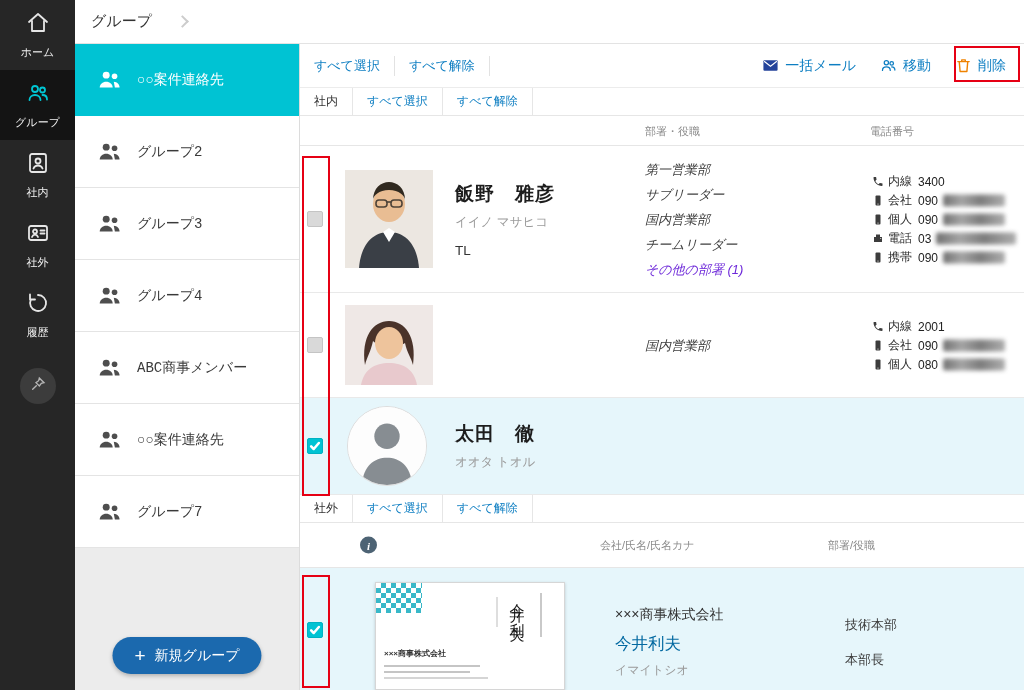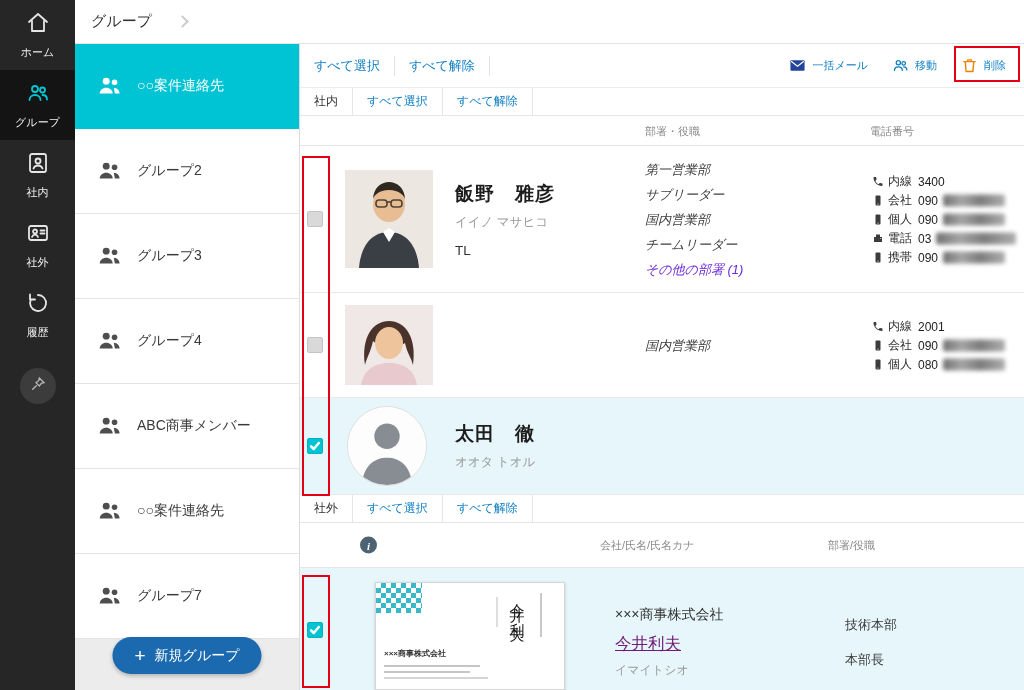--- a/index.html
+++ b/index.html
@@ -23,35 +23,35 @@
   
   .mainwrap { flex:1; display:flex; flex-direction:column; min-width:0; }
   .topbar { height:44px; background:#fff; border-bottom:1px solid #e3e3e3; display:flex; align-items:center; padding-left:16px; flex:0 0 44px; }
   .crumb { font-size:15px; color:#333; }
   .chev { width:9px; height:9px; border-top:2px solid #ccc; border-right:2px solid #ccc; transform:rotate(45deg); margin-left:26px; }
 
   .content { flex:1; display:flex; min-height:0; }
 
   
   .groups { width:225px; flex:0 0 225px; background:#ececec; border-right:1px solid #dcdcdc; position:relative; }
-  .gitem { height:85px; background:#fff; border-bottom:1px solid #e4e4e4; display:flex; align-items:center; padding-left:22px; gap:14px; font-size:14px; color:#3a3a3a; cursor:pointer; }
+  .gitem { height:72px; background:#fff; border-bottom:1px solid #e4e4e4; display:flex; align-items:center; padding-left:22px; gap:14px; font-size:14px; color:#3a3a3a; cursor:pointer;font-family:Liberation Mono, monospace; }
   .gitem svg { width:26px; height:26px; fill:#4e4e4e; flex:0 0 26px; }
   .gitem.selected { background:#00c3d3; color:#fff; border-bottom-color:#00c3d3; }
   .gitem.selected svg { fill:#fff; }
   .new-group { position:absolute; left:50%; bottom:16px; transform:translateX(-50%); background:#1b69ae; color:#fff; border:none; border-radius:20px; height:37px; padding:0 22px; font-size:14px; display:flex; align-items:center; gap:9px; cursor:pointer; box-shadow:0 2px 4px rgba(0,0,0,.25); white-space:nowrap; font-family:inherit; }
   .new-group .plus { font-size:19px; line-height:1; font-weight:400; }
 
   
   .list { flex:1; background:#fff; position:relative; min-width:0; overflow:hidden; }
 
   .toolbar { height:44px; border-bottom:1px solid #ececec; display:flex; align-items:center; padding:0 10px 0 0; }
   .tseg { display:flex; align-items:center; height:20px; padding:0 14px; border-right:1px solid #e2e2e2; font-size:13px; }
   .link { color:#0d7ec2; cursor:pointer; }
   .tspacer { flex:1; }
-  .tool { display:flex; align-items:center; gap:6px; margin-left:24px; font-size:11px; cursor:pointer; }
+  .tool { display:flex; align-items:center; gap:6px; margin-left:24px; font-size:14px; cursor:pointer; }
   .tool svg { width:17px; height:17px; }
   .tool.del { margin-right:8px; }
 
   .sec-head { height:28px; border-bottom:1px solid #e6e6e6; display:flex; align-items:stretch; }
   .seg { display:flex; align-items:center; padding:0 14px; font-size:12px; border-right:1px solid #e6e6e6; }
   .seg.title { color:#333; }
 
   .col-head { position:relative; height:30px; border-bottom:1px solid #e6e6e6; font-size:11px; color:#8a8a8a; }
   .col-head .ch { position:absolute; top:50%; transform:translateY(-50%); }
   .col-head.tall { height:45px; }
@@ -105,21 +105,21 @@
   .card-vbar1 { position:absolute; right:22px; top:10px; width:2px; height:44px; background:#c9c9c9; }
   .card-vbar2 { position:absolute; right:66px; top:14px; width:2px; height:30px; background:#dedede; }
   .card-co { position:absolute; left:8px; bottom:30px; font-size:8px; font-weight:bold; color:#333; }
   .card-line { position:absolute; left:8px; height:2px; background:#c5c5c5; }
   .cl1 { bottom:22px; width:96px; }
   .cl2 { bottom:16px; width:86px; }
   .cl3 { bottom:10px; width:104px; background:#d5d5d5; }
 
   .extinfo { position:absolute; left:315px; top:38px; }
   .ext-co { font-size:14px; color:#333; }
-  .ext-name { font-size:16.5px; color:#701a75; margin-top:9px; cursor:pointer;text-decoration:underline; }
+  .ext-name { font-size:16.5px; color:#0369a1; margin-top:9px; cursor:pointer; }
   .ext-kana { font-size:12px; color:#9b9b9b; margin-top:7px; }
   .extdept { position:absolute; left:545px; top:48px; font-size:13px; color:#3c3c3c; }
   .extdept div + div { margin-top:17px; }
 
   
   .anno { position:absolute; border:2px solid #e60014; background:transparent; pointer-events:none; z-index:9; }
   .anno-del { left:954px; top:46px; width:66px; height:36px; }
   .anno-cb1 { left:302px; top:156px; width:28px; height:340px; }
   .anno-cb2 { left:302px; top:575px; width:28px; height:113px; }
 

